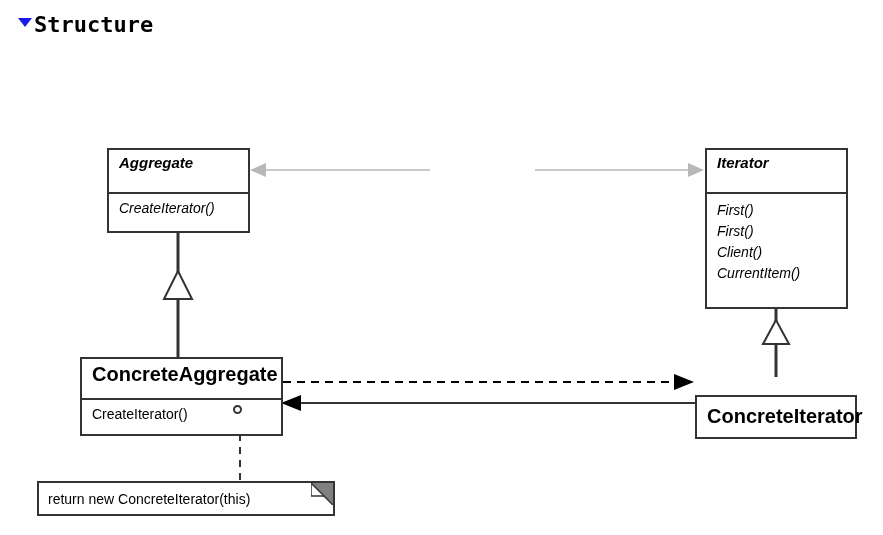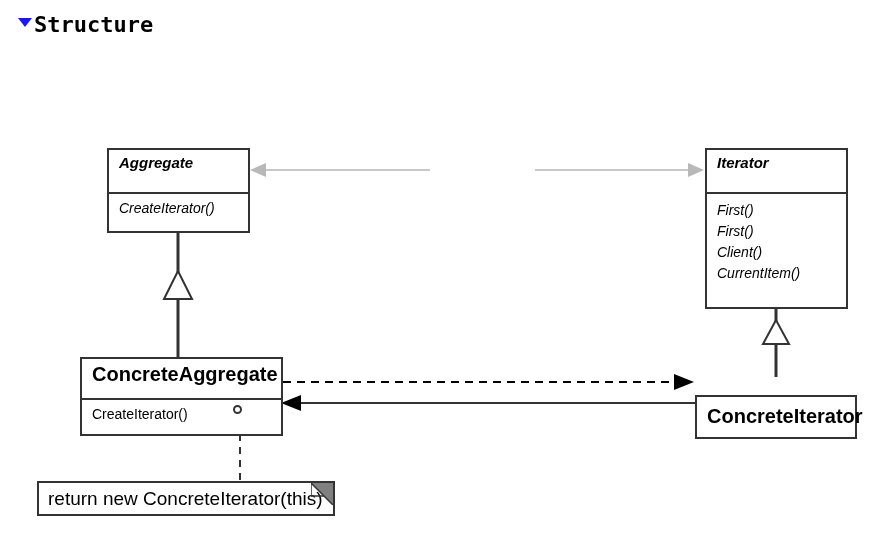--- a/index.html
+++ b/index.html
@@ -111,21 +111,21 @@
   
   #box-note {
     position: absolute;
     box-sizing: border-box;
     background: #ffffff;
     border: 2px solid #333333;
     display: flex;
     align-items: center;
   }
   #note-text {
-    font-size: 19px;
+    font-size: 14px;
     color: #000000;
     padding-left: 9px;
     white-space: nowrap;
   }
   #note-fold {
     position: absolute;
     right: 0;
     top: 0;
     width: 22px;
     height: 22px;

